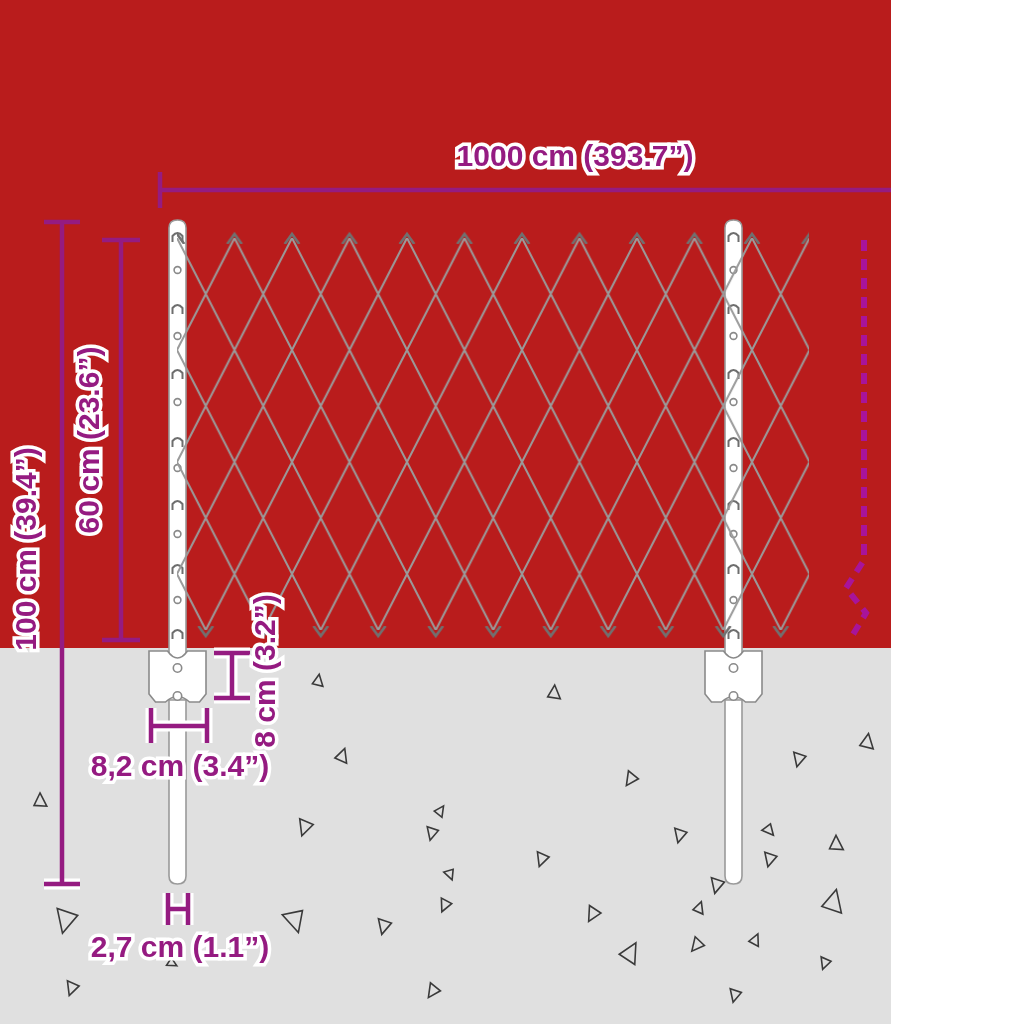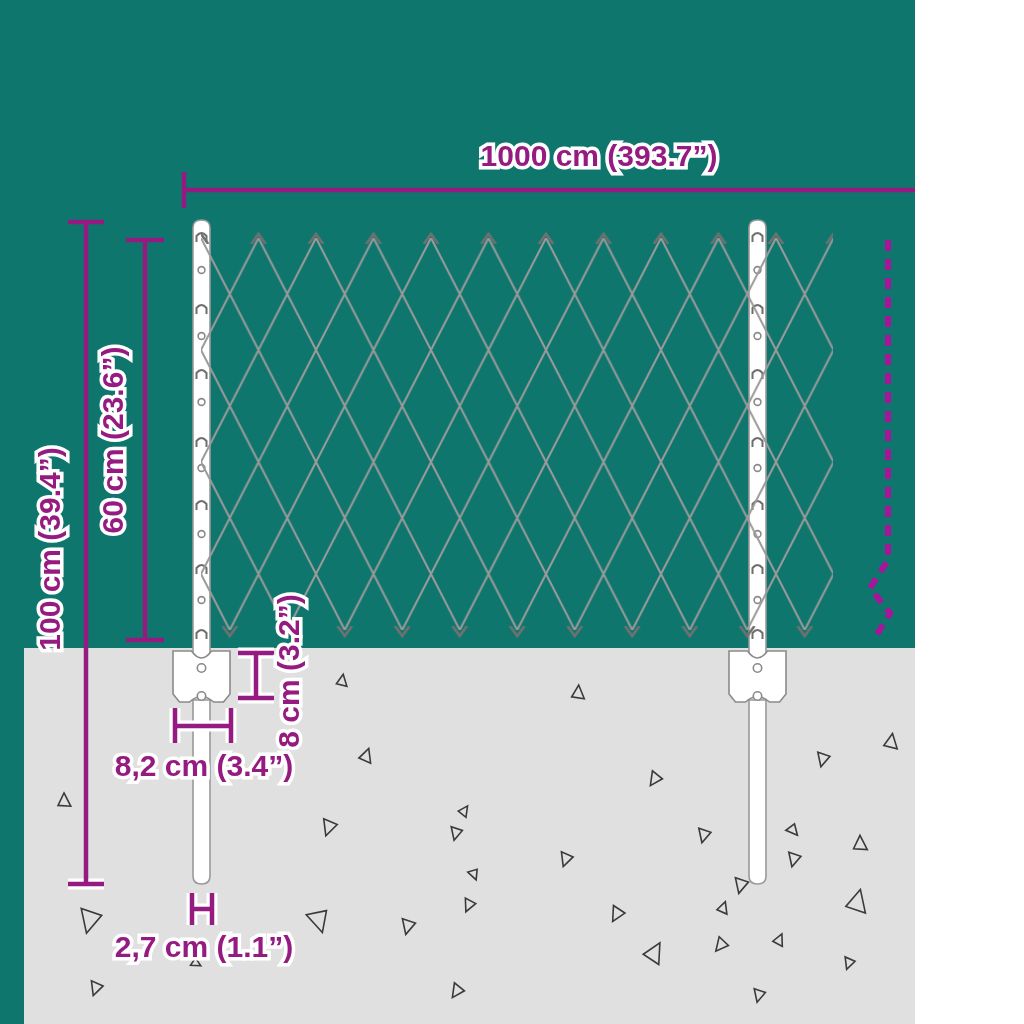--- a/index.html
+++ b/index.html
@@ -1,16 +1,16 @@
 <!DOCTYPE html>
 <html><head>
 <meta charset="utf-8">
 <style>
   html,body{margin:0;padding:0;background:#fff;}
-  .stage{position:relative;width:891px;height:1024px;background:#0f766e;font-family:"Liberation Sans",sans-serif;overflow:hidden;padding-left:24px;}
+  .stage{position:relative;width:891px;height:1024px;background:#b91c1c;font-family:"Liberation Sans",sans-serif;overflow:hidden;}
   svg{display:block;}
   text.dim-label{
     font-family:"Liberation Sans","DejaVu Sans",sans-serif;
     font-weight:bold;
     font-size:30px;
     fill:#951b81;
     stroke:#ffffff;
     stroke-width:7px;
     paint-order:stroke;
     text-anchor:middle;

